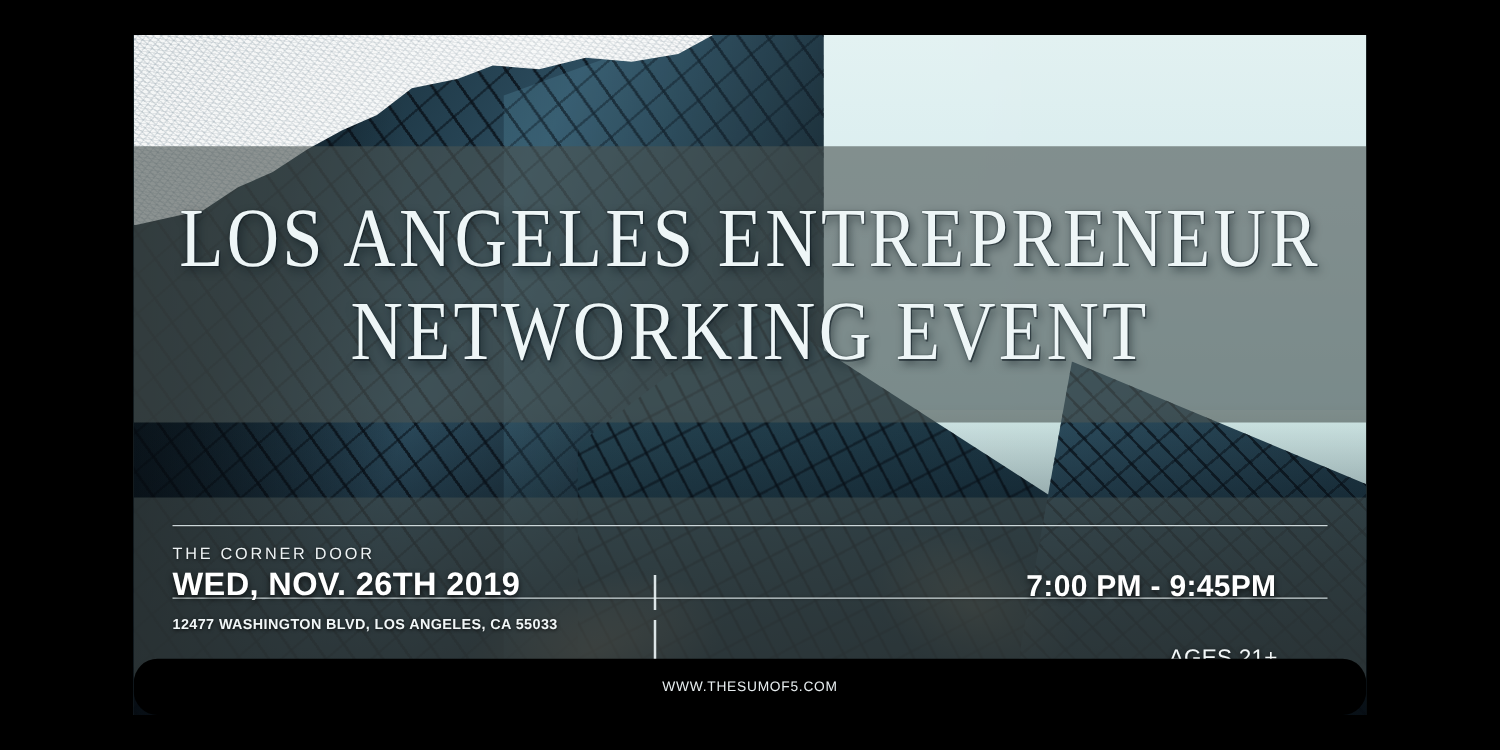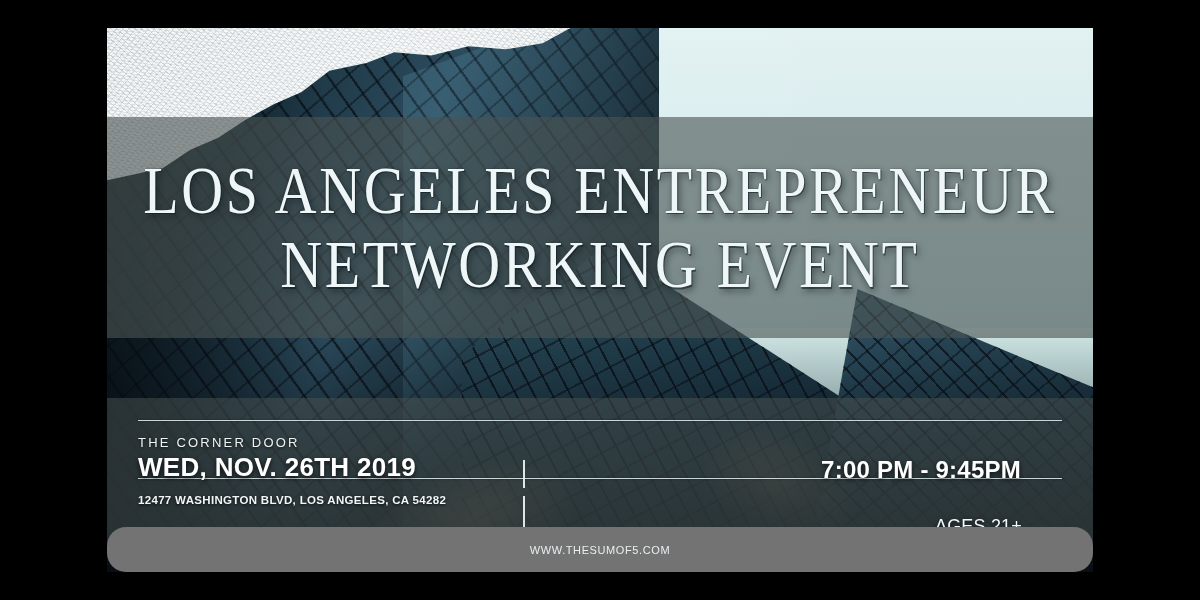--- a/index.html
+++ b/index.html
@@ -188,21 +188,21 @@
   }
   .ages{
     position:absolute;right:71px;top:488px;
     font-size:18px;font-weight:400;letter-spacing:.01em;color:#f3f8f9;
     text-shadow:0 1px 4px rgba(0,0,0,.75);
   }
 
   
   .footer{
     position:absolute;left:0;right:0;bottom:0;height:45px;
-    background:#737373;
+    background:#000000;
     display:flex;align-items:center;justify-content:center;border-radius:19px;
   }
   .footer-url{
     font-size:11px;font-weight:400;letter-spacing:.055em;color:#e8eef0;
   }
 </style>
 </head>
 <body>
 
 <div class="stage">
@@ -246,21 +246,21 @@
     <div class="rule rule-1"></div>
     <div class="rule rule-2"></div>
 
     <div class="vdiv vdiv-a"></div>
     <div class="vdiv vdiv-b"></div>
 
     <div class="date">WED, NOV. 26TH 2019</div>
 
     <div class="time">7:00 PM - 9:45PM</div>
 
-    <div class="address">12477 WASHINGTON BLVD, LOS ANGELES, CA 54282</div>
+    <div class="address">12477 WASHINGTON BLVD, LOS ANGELES, CA 55033</div>
 
     <div class="ages">AGES 21+</div>
 
     <div class="footer">
       <span class="footer-url">WWW.THESUMOF5.COM</span>
     </div>
 
   </div>
 </div>
 

